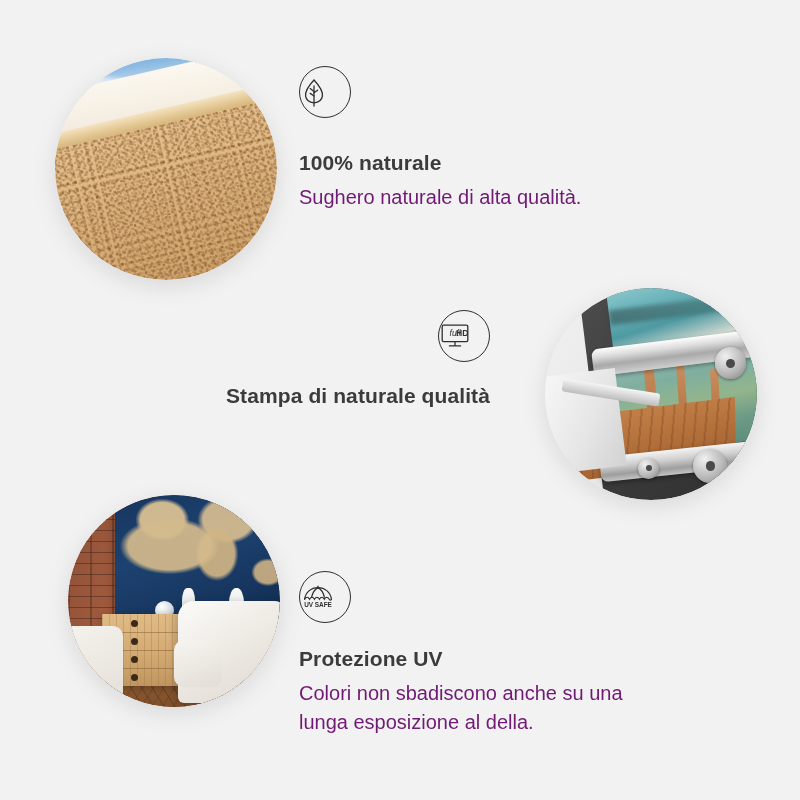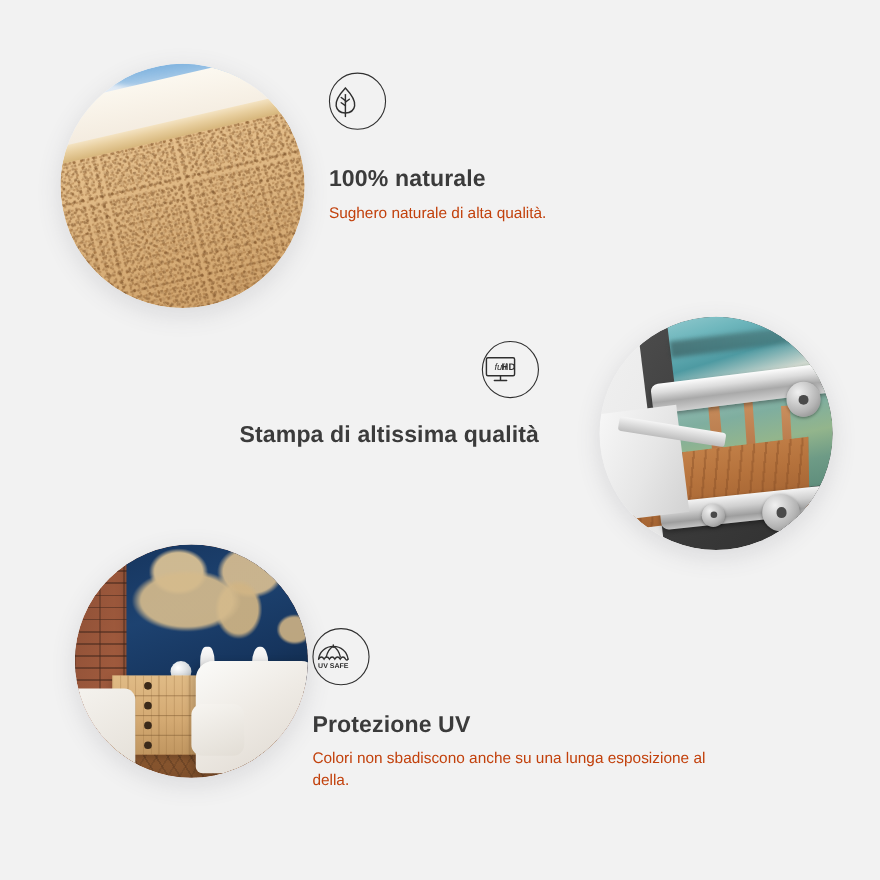--- a/index.html
+++ b/index.html
@@ -391,43 +391,43 @@
   .badge svg { display: block; }
 
   .f-title {
     font-size: 21px;
     font-weight: bold;
     color: #3b3b3b;
     letter-spacing: .1px;
     white-space: nowrap;
   }
   .f-desc {
-    font-size: 14px;
-    color: #c2410c;
+    font-size: 20px;
+    color: #701a75;
     line-height: 1.45;
   }
 
   
   #feature-natural { left: 299px; top: 66px; width: 300px; }
   #feature-natural .badge { margin-bottom: 33px; }
   #feature-natural .f-title { margin-bottom: 8px; }
   #feature-natural .f-desc { white-space: nowrap; }
 
   
   #feature-print {
     left: 160px;
     top: 310px;
     width: 330px;
     text-align: right;
   }
   #feature-print .badge { margin-left: auto; margin-bottom: 22px; }
   #feature-print .f-title { margin-bottom: 8px; }
 
   
-  #feature-uv { left: 284px; top: 571px; width: 370px; }
+  #feature-uv { left: 299px; top: 571px; width: 370px; }
   #feature-uv .badge { margin-bottom: 24px; }
   #feature-uv .f-title { margin-bottom: 8px; }
 </style>
 </head>
 <body>
 
 <div class="stage">
 
   <div class="photo-circle" id="circle-cork">
     <div class="photo-inner">
@@ -459,21 +459,21 @@
   <div class="feature" id="feature-print">
     <div class="badge">
       <svg width="32" height="28" viewBox="0 0 32 28" fill="none" stroke="#2f2f2f" stroke-width="1.3" stroke-linecap="round">
         <rect x="3.2" y="3.2" width="25.6" height="16.4" rx="1.4"></rect>
         <path d="M16 19.6 L16 23.4"></path>
         <path d="M10.4 23.9 L21.6 23.9"></path>
         <text x="16" y="14.4" text-anchor="middle" font-family="'Liberation Sans', sans-serif" font-size="8.6" font-style="italic" fill="#2f2f2f" stroke="none">full</text>
         <text x="23.2" y="14.4" text-anchor="middle" font-family="'Liberation Sans', sans-serif" font-size="8.6" font-weight="bold" fill="#2f2f2f" stroke="none">HD</text>
       </svg>
     </div>
-    <div class="f-title">Stampa di altissima qualità</div>
+    <div class="f-title">Stampa di naturale qualità</div>
   </div>
 
   <div class="photo-circle" id="circle-printer">
     <div class="photo-inner">
       <div class="pr-wall"></div>
       <div class="pr-body-dark"></div>
       <div class="pr-print-top"></div>
       <div class="pr-print-mid"></div>
       <div class="pr-rail-a"></div>
       <div class="pr-rail-b"></div>

